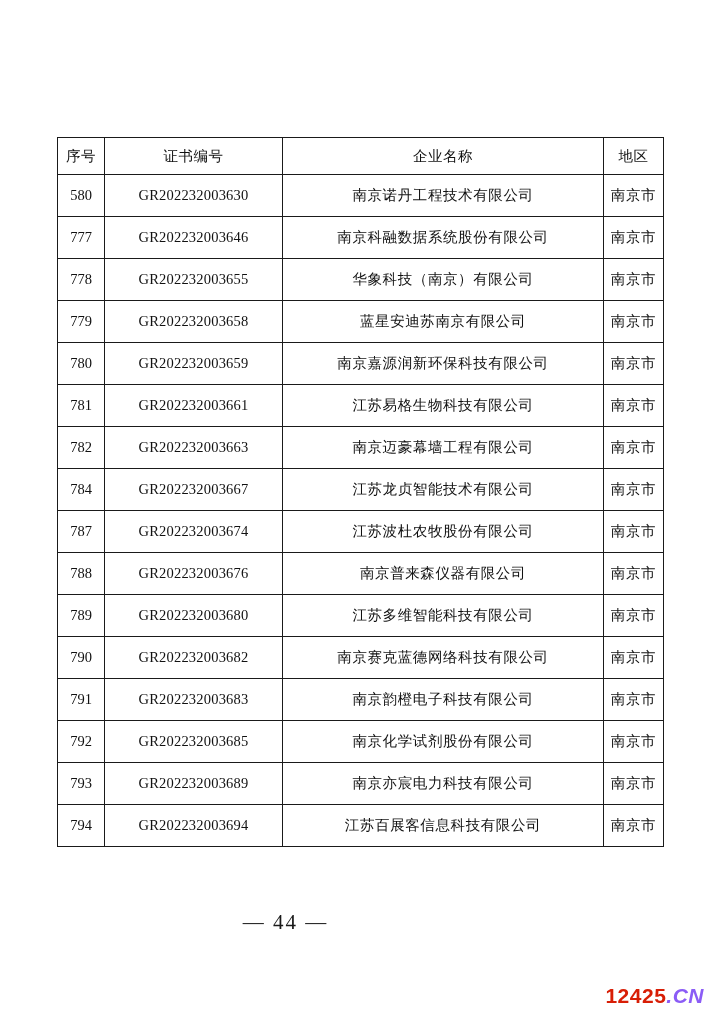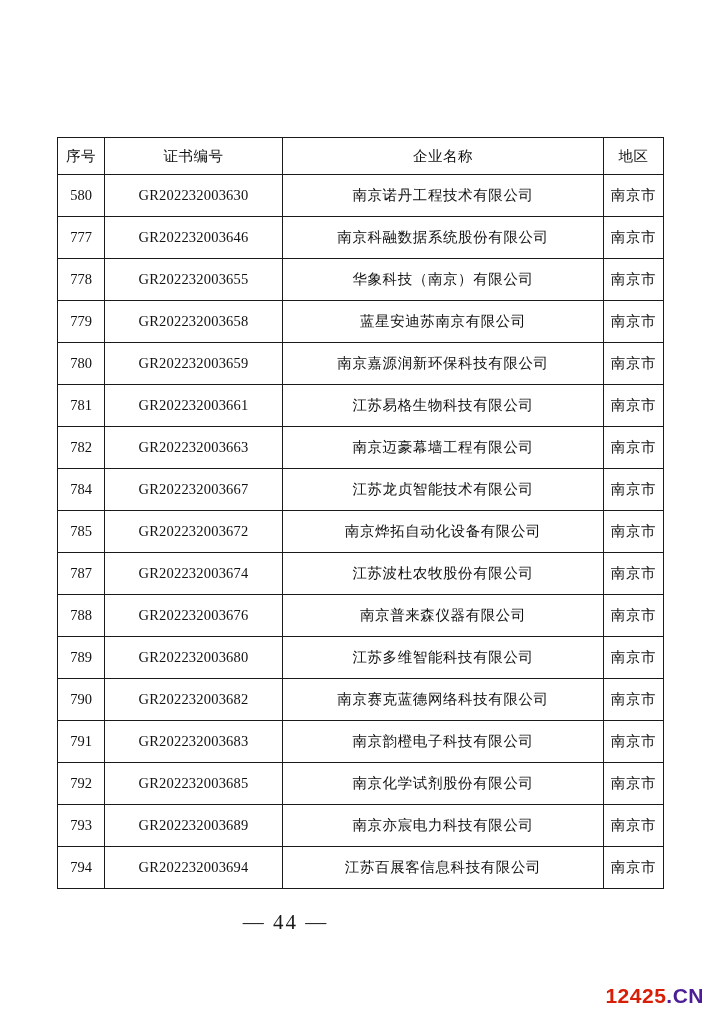--- a/index.html
+++ b/index.html
@@ -85,21 +85,21 @@
   .watermark {
     position: absolute;
     right: 16px;
     bottom: 10px;
     font-family: "Liberation Sans", sans-serif;
     font-weight: bold;
     font-size: 21px;
     letter-spacing: 0.5px;
   }
   .watermark .wm-num { color: #d81e06; }
-  .watermark .wm-dom { color: #4c1d95; }
+  .watermark .wm-dom { color: #8b5cf6; font-style: italic; }
 </style>
 </head>
 <body>
 
 <div class="page">
 
   <div class="table-wrap">
     <table class="doc-table">
       <colgroup>
         <col class="col-idx">
@@ -158,26 +158,20 @@
           <td class="name">南京迈豪幕墙工程有限公司</td>
           <td class="region">南京市</td>
         </tr>
         <tr>
           <td class="idx">784</td>
           <td class="cert">GR202232003667</td>
           <td class="name">江苏龙贞智能技术有限公司</td>
           <td class="region">南京市</td>
         </tr>
         <tr>
-          <td class="idx">785</td>
-          <td class="cert">GR202232003672</td>
-          <td class="name">南京烨拓自动化设备有限公司</td>
-          <td class="region">南京市</td>
-        </tr>
-        <tr>
           <td class="idx">787</td>
           <td class="cert">GR202232003674</td>
           <td class="name">江苏波杜农牧股份有限公司</td>
           <td class="region">南京市</td>
         </tr>
         <tr>
           <td class="idx">788</td>
           <td class="cert">GR202232003676</td>
           <td class="name">南京普来森仪器有限公司</td>
           <td class="region">南京市</td>

